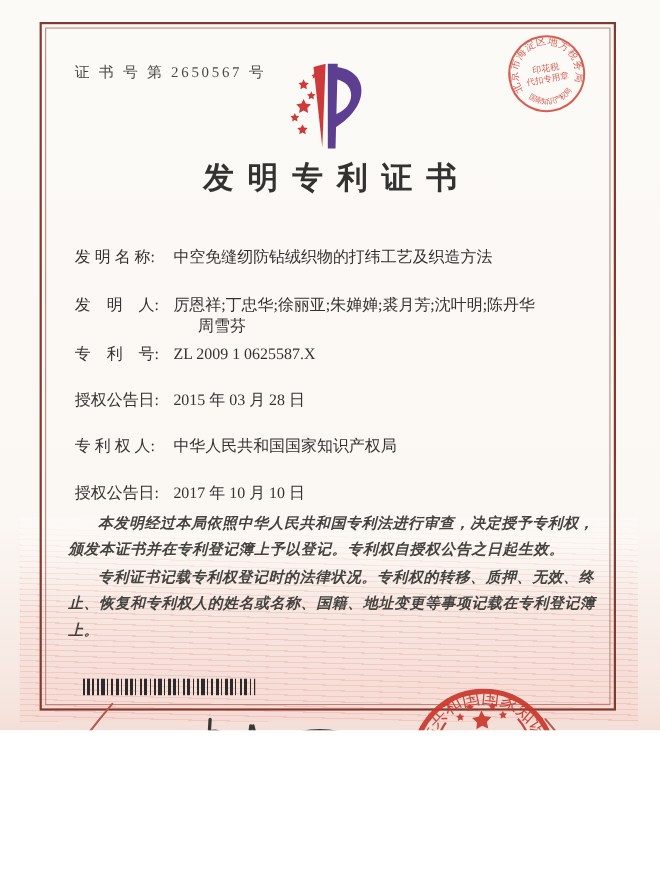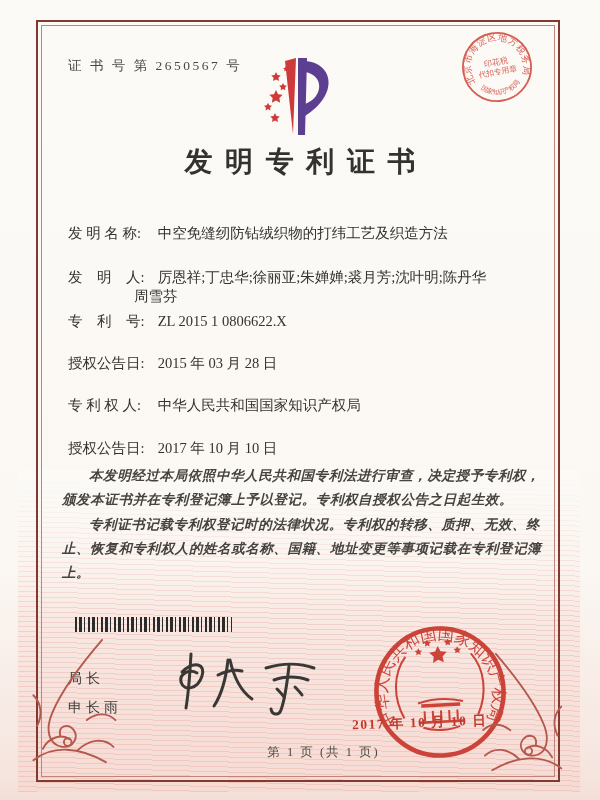--- a/index.html
+++ b/index.html
@@ -1,17 +1,17 @@
 <!DOCTYPE html>
 <html><head>
 <meta charset="utf-8">
 <style>
   html,body{margin:0;padding:0;background:#ffffff;}
   .page{
-    position:relative;width:600px;height:800px;overflow:hidden;
+    position:relative;width:600px;height:664px;overflow:hidden;
     background:linear-gradient(180deg,#fcfaf6 0%,#fbf8f4 70%,#f6e5df 96%,#f3dfd8 100%);
     font-family:"Liberation Serif","DejaVu Serif",serif;color:#3a3a3a;
   }
   
   .guilloche{
     position:absolute;left:18px;right:20px;top:470px;bottom:8px;
     background:
       linear-gradient(180deg,#fcfaf6 0%,rgba(252,250,246,0) 45%),
       repeating-linear-gradient(1.5deg,rgba(224,146,136,0.28) 0 1px,rgba(255,255,255,0) 1px 5px),
       linear-gradient(180deg,rgba(250,233,228,0.15) 0%,rgba(246,217,210,0.75) 100%);
@@ -20,21 +20,21 @@
   .frame-inner{position:absolute;left:41px;top:25px;right:45px;bottom:23px;border:1px solid #bf857b;}
   .cert-no{position:absolute;left:68px;top:57px;font-size:13.5px;letter-spacing:2.5px;color:#4a4846;}
   .title{position:absolute;left:0;right:0;top:143px;margin:0;text-align:center;
     font-size:28px;font-weight:600;letter-spacing:0.45em;text-indent:0.45em;color:#343230;}
   .logo{position:absolute;left:252px;top:55px;}
   .tax-stamp{position:absolute;left:460px;top:30px;transform:rotate(-10deg);opacity:0.85;}
   .fields{position:absolute;left:68px;top:222px;width:470px;font-size:14.5px;color:#34322f;}
   .field-row{position:absolute;left:0;right:0;}
   .f-label{display:inline-block;width:86px;}
   .f-value{}
-  .f-value2{display:block;margin-left:66px;}
+  .f-value2{display:block;margin-left:112px;}
   .body-text{position:absolute;left:62px;top:464px;width:480px;}
   .body-text p{margin:0;text-indent:2em;font-size:13.5px;line-height:1.8;
     font-style:italic;letter-spacing:0.6px;color:#45433f;font-weight:bold;}
   .barcode{
     position:absolute;left:75px;top:617px;width:157px;height:15px;
     background:repeating-linear-gradient(90deg,#2b2b2b 0 2px,transparent 2px 4px,#2b2b2b 4px 7px,transparent 7px 9px,#2b2b2b 9px 10px,transparent 10px 13px);
   }
   .director{position:absolute;left:68px;top:664px;font-size:14px;letter-spacing:4px;color:#3d3b38;line-height:29px;}
   .signature{position:absolute;left:162px;top:642px;}
   .office-seal{position:absolute;left:358px;top:610px;opacity:0.92;transform:rotate(-3deg);}
@@ -101,21 +101,21 @@
       <span class="f-label">发 明 名 称:</span>
       <span class="f-value">中空免缝纫防钻绒织物的打纬工艺及织造方法</span>
     </div>
     <div class="field-row" style="top:46px">
       <span class="f-label">发　明　人:</span>
       <span class="f-value">厉恩祥;丁忠华;徐丽亚;朱婵婵;裘月芳;沈叶明;陈丹华</span>
       <span class="f-value2">周雪芬</span>
     </div>
     <div class="field-row" style="top:90px">
       <span class="f-label">专　利　号:</span>
-      <span class="f-value">ZL 2015 1 0806622.X</span>
+      <span class="f-value">ZL 2009 1 0625587.X</span>
     </div>
     <div class="field-row" style="top:132px">
       <span class="f-label">授权公告日:</span>
       <span class="f-value">2015 年 03 月 28 日</span>
     </div>
     <div class="field-row" style="top:174px">
       <span class="f-label">专 利 权 人:</span>
       <span class="f-value">中华人民共和国国家知识产权局</span>
     </div>
     <div class="field-row" style="top:217px">

